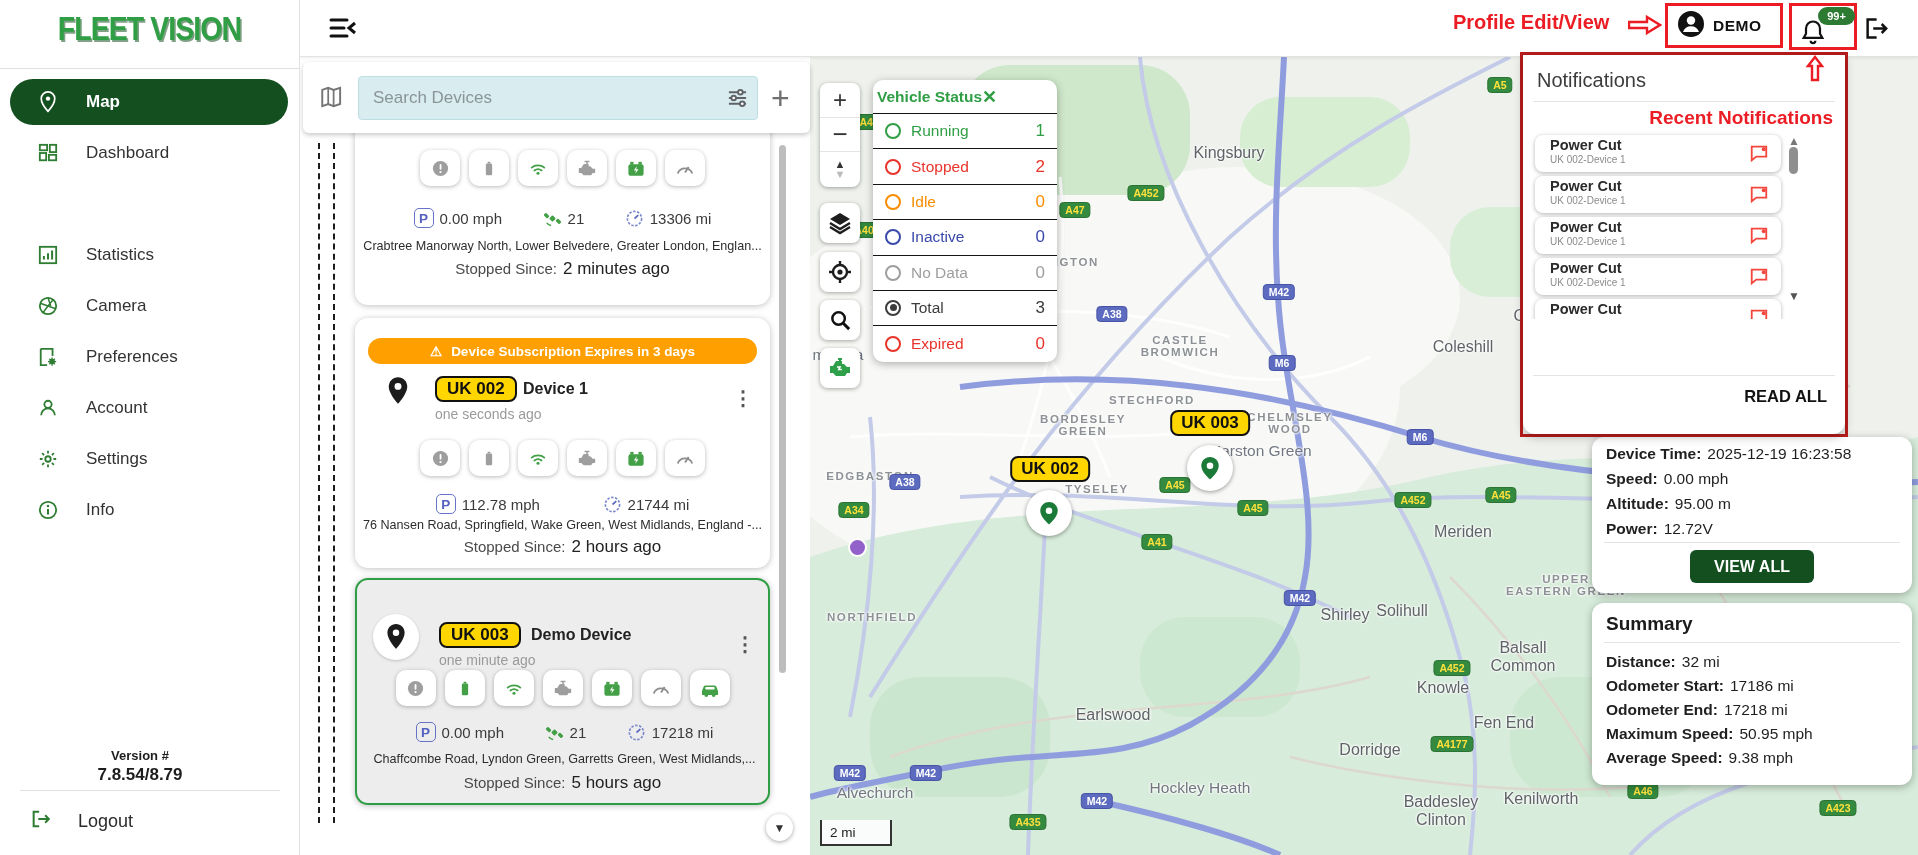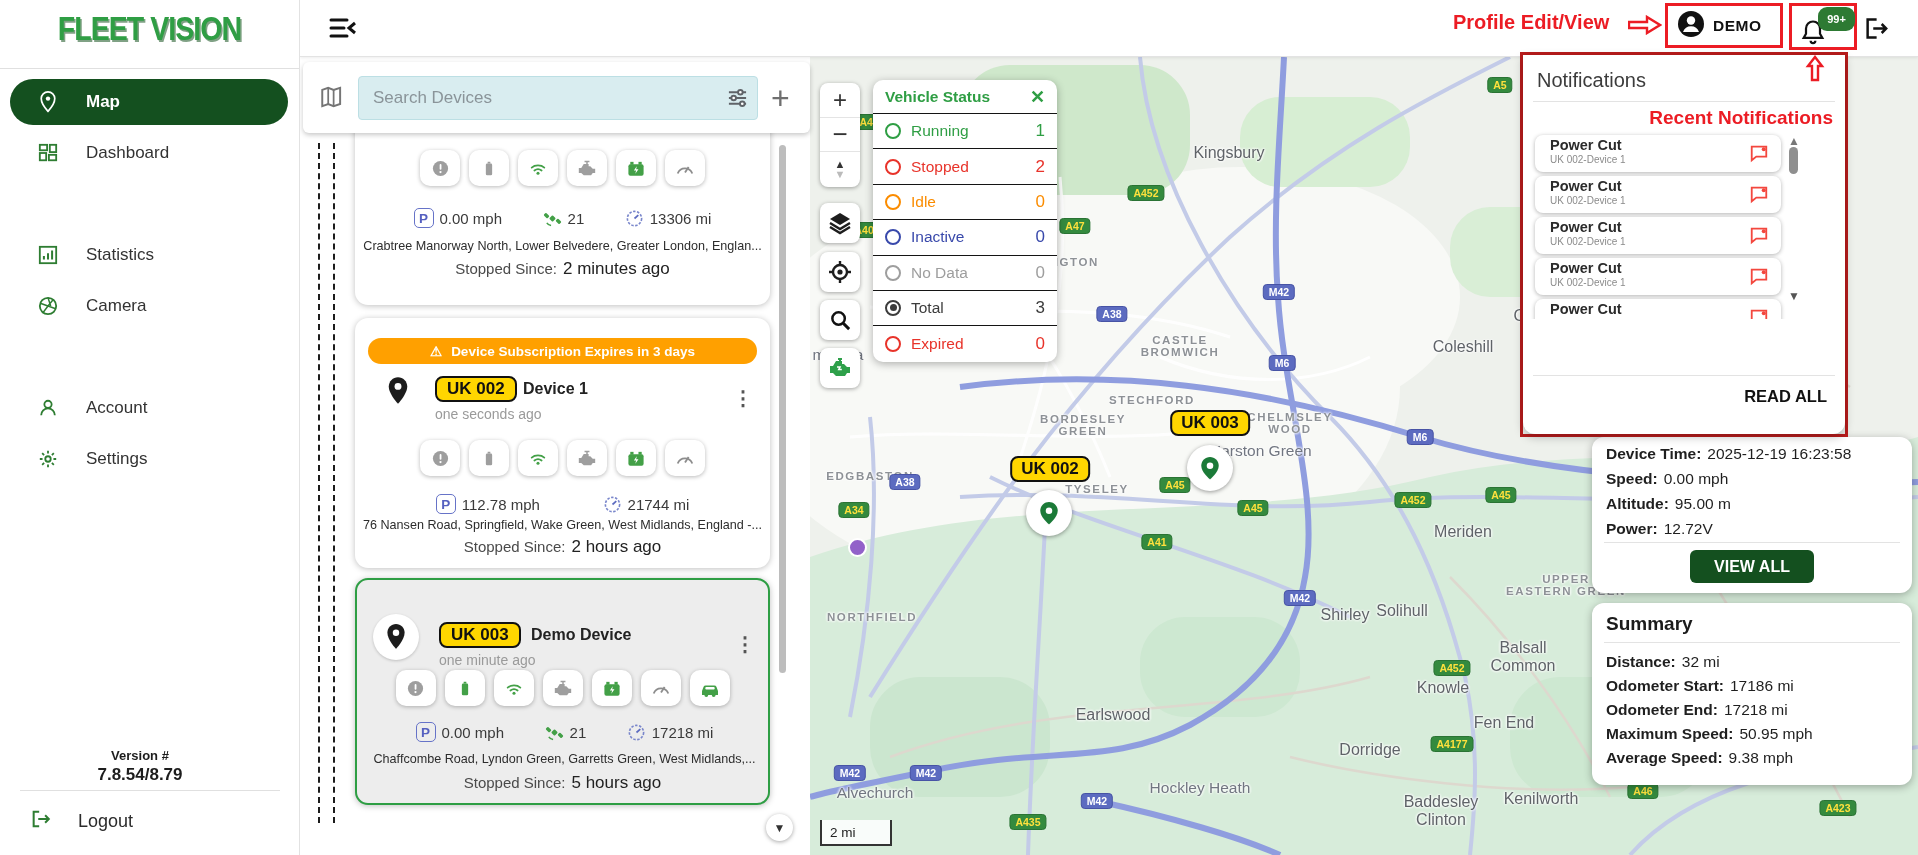--- a/index.html
+++ b/index.html
@@ -26,21 +26,21 @@
   .topbar{position:absolute;left:300px;top:0;width:1618px;height:57px;background:#fff;border-bottom:1px solid #e3e3e3;
           box-shadow:0 1px 3px rgba(0,0,0,.08);z-index:30}
   .hamburger{position:absolute;left:28px;top:16px;cursor:pointer}
   .annot-red{color:#ec1c24;font-weight:bold}
   .profile-annot{position:absolute;left:1453px;top:11px;font-size:20px;z-index:60}
   .demo-box{position:absolute;left:1665px;top:3px;width:118px;height:45px;border:3px solid #ec1c24;display:flex;
             align-items:center;gap:8px;padding-left:9px;background:#fff;z-index:60;cursor:pointer}
   .demo-txt{font-weight:bold;font-size:15.5px;letter-spacing:.5px;color:#111}
   .bell-box{position:absolute;left:1789px;top:3px;width:68px;height:47px;border:3px solid #ec1c24;background:#fff;z-index:60;cursor:pointer}
   .badge99{position:absolute;left:26px;top:1px;min-width:37px;height:18px;border-radius:9px;background:#2d7a33;color:#fff;
-           font-size:11px;font-weight:bold;display:flex;align-items:center;justify-content:center;padding:12px 4px}
+           font-size:11px;font-weight:bold;display:flex;align-items:center;justify-content:center;padding:6px 4px}
   .exit-top{position:absolute;left:1862px;top:15px;z-index:60;cursor:pointer}
 
   
   .device-panel{position:absolute;left:303px;top:57px;width:507px;height:798px;background:#fff;z-index:20}
   .search-card{position:absolute;left:0;top:5px;width:507px;height:71px;background:#fff;border-radius:6px;
                box-shadow:0 2px 5px rgba(0,0,0,.22);z-index:5}
   .search-input{position:absolute;left:55px;top:14px;width:400px;height:44px;background:#d9edf0;border:1px solid #bcdfe4;
                 border-radius:4px;font-size:17px;color:#333;padding:0 44px 0 14px;outline:none;font-family:"Liberation Sans",sans-serif}
   .search-input::placeholder{color:#8a9499}
   .tune-ic{position:absolute;left:424px;top:26px;cursor:pointer}
@@ -91,21 +91,21 @@
   .poi{position:absolute;width:19px;height:19px;border-radius:50%;background:#9261c9;border:2px solid #fff;z-index:4}
   .scalebox{position:absolute;left:10px;top:763px;width:72px;height:26px;background:rgba(255,255,255,.85);
             border:2px solid #333;border-top:none;font-size:13.5px;color:#222;display:flex;align-items:center;padding-left:8px;z-index:6}
   .mctl{position:absolute;width:40px;background:#fff;border-radius:8px;box-shadow:0 1px 4px rgba(0,0,0,.35);z-index:7;cursor:pointer}
   .mbtn{width:40px;height:34px;display:flex;align-items:center;justify-content:center;font-size:24px;color:#333}
   .mdiv{border-top:1px solid #e4e4e4}
 
   
   .vstatus{position:absolute;left:873px;top:80px;width:184px;height:282px;background:#fff;border-radius:10px;
            box-shadow:0 2px 8px rgba(0,0,0,.3);z-index:15;overflow:hidden}
-  .vs-title{height:33px;display:flex;align-items:center;justify-content:space-between;padding:0 12px;
+  .vs-title{height:33px;display:flex;align-items:center;padding:0 4px;
             color:#2f9e44;font-weight:bold;font-size:15.5px}
   .vs-x{color:#2f9e44;font-size:18px;font-weight:bold;cursor:pointer}
   .vs-row{height:35.4px;border-top:1.6px solid #141414;display:flex;align-items:center;padding:0 12px;gap:10px;cursor:pointer}
   .vs-ic{width:16px;height:16px;border-radius:50%;border:2.6px solid currentColor;flex:none}
   .dotc{display:block;width:7px;height:7px;border-radius:50%;background:currentColor;margin:2.2px auto}
   .vs-lab{font-size:15.5px;flex:1}
   .vs-count{font-size:17px}
 
   
   .notif-annot{position:absolute;left:1520px;top:52px;width:328px;height:385px;border:3px solid #b91c1c;z-index:50}
@@ -211,21 +211,21 @@
         <span class="mlabel town" style="left: 694px; top: 666px;">Fen End</span>
         <span class="mlabel big" style="left: 390px; top: 731px;">Hockley Heath</span>
         <span class="mlabel big" style="left: 65px; top: 736px;">Alvechurch</span>
         <span class="mlabel town" style="left: 731px; top: 742px;">Kenilworth</span>
         <span class="mlabel town" style="left: 631px; top: 754px;">Baddesley
 Clinton</span>
         <span class="shield a" style="left: 690px; top: 28px;">A5</span>
         <span class="shield a" style="left: 62px; top: 65px;">A446</span>
         <span class="shield a" style="left: 336px; top: 136px;">A452</span>
         <span class="shield a" style="left: 60px; top: 173px;">A4040</span>
-        <span class="shield a" style="left: 265px; top: 169px;">A47</span>
+        <span class="shield a" style="left: 265px; top: 153px;">A47</span>
         <span class="shield m" style="left: 469px; top: 235px;">M42</span>
         <span class="shield m" style="left: 302px; top: 257px;">A38</span>
         <span class="shield m" style="left: 472px; top: 306px;">M6</span>
         <span class="shield m" style="left: 610px; top: 380px;">M6</span>
         <span class="shield m" style="left: 95px; top: 425px;">A38</span>
         <span class="shield a" style="left: 365px; top: 428px;">A45</span>
         <span class="shield a" style="left: 443px; top: 451px;">A45</span>
         <span class="shield a" style="left: 691px; top: 438px;">A45</span>
         <span class="shield a" style="left: 603px; top: 443px;">A452</span>
         <span class="shield a" style="left: 44px; top: 453px;">A34</span>
@@ -770,37 +770,58 @@
     </div>
     <div class="nav-item" style="top:232px">
       <span class="nico">
         <svg width="20" height="20" viewBox="0 0 22 22">
             <rect x="2" y="2" width="18" height="18" fill="none" stroke="currentColor" stroke-width="2"></rect>
             <path d="M6.5 16 v-4 M11 16 v-7 M15.5 16 v-10" stroke="currentColor" stroke-width="2.2"></path>
           </svg>
         </span>
       <span>Statistics</span>
     </div>
+    <div class="nav-item" style="top:334px">
+      <span class="nico">
+        <svg width="20" height="20" viewBox="0 0 22 22">
+            <path d="M3 2 h13 v8" fill="none" stroke="currentColor" stroke-width="2"></path>
+            <path d="M3 2 v18 h7" fill="none" stroke="currentColor" stroke-width="2"></path>
+            <circle cx="15.5" cy="16" r="3" fill="currentColor"></circle>
+            <path d="M15.5 11.5 v9 M11 16 h9 M12.5 13 l6 6 M18.5 13 l-6 6" stroke="currentColor" stroke-width="1.4"></path>
+          </svg>
+        </span>
+      <span>Preferences</span>
+    </div>
     <div class="nav-item" style="top:385px">
       <span class="nico">
         <svg width="20" height="20" viewBox="0 0 22 22">
             <circle cx="11" cy="7" r="4" fill="none" stroke="currentColor" stroke-width="2"></circle>
             <path d="M3.5 19 a7.5 7.5 0 0 1 15 0" fill="none" stroke="currentColor" stroke-width="2"></path>
           </svg>
         </span>
       <span>Account</span>
     </div>
     <div class="nav-item" style="top:436px">
       <span class="nico">
         <svg width="20" height="20" viewBox="0 0 22 22">
             <circle cx="11" cy="11" r="3" fill="none" stroke="currentColor" stroke-width="2"></circle>
             <path d="M11 2 v3 M11 17 v3 M2 11 h3 M17 11 h3 M4.6 4.6 l2.1 2.1 M15.3 15.3 l2.1 2.1 M17.4 4.6 l-2.1 2.1 M6.7 15.3 l-2.1 2.1" stroke="currentColor" stroke-width="2"></path>
           </svg>
         </span>
       <span>Settings</span>
+    </div>
+    <div class="nav-item" style="top:487px">
+      <span class="nico">
+        <svg width="20" height="20" viewBox="0 0 22 22">
+            <circle cx="11" cy="11" r="9" fill="none" stroke="currentColor" stroke-width="2"></circle>
+            <path d="M11 10 v6" stroke="currentColor" stroke-width="2.2"></path>
+            <circle cx="11" cy="6.5" r="1.4" fill="currentColor"></circle>
+          </svg>
+        </span>
+      <span>Info</span>
     </div>
 
     <div class="ver-label" style="top:748px">Version #</div>
     <div class="ver-value" style="top:765px">7.8.54/8.79</div>
     <div class="side-div" style="top:790px;left:20px;width:260px"></div>
     <div class="logout-row">
       <span class="nico" style="color:#2e7d32">
         <svg width="22" height="22" viewBox="0 0 24 24">
             <path d="M10 4 H4 V20 h6" fill="none" stroke="currentColor" stroke-width="2.2"></path>
             <path d="M9 12 h11 M16.5 8 l4 4 -4 4" fill="none" stroke="currentColor" stroke-width="2.2"></path>

